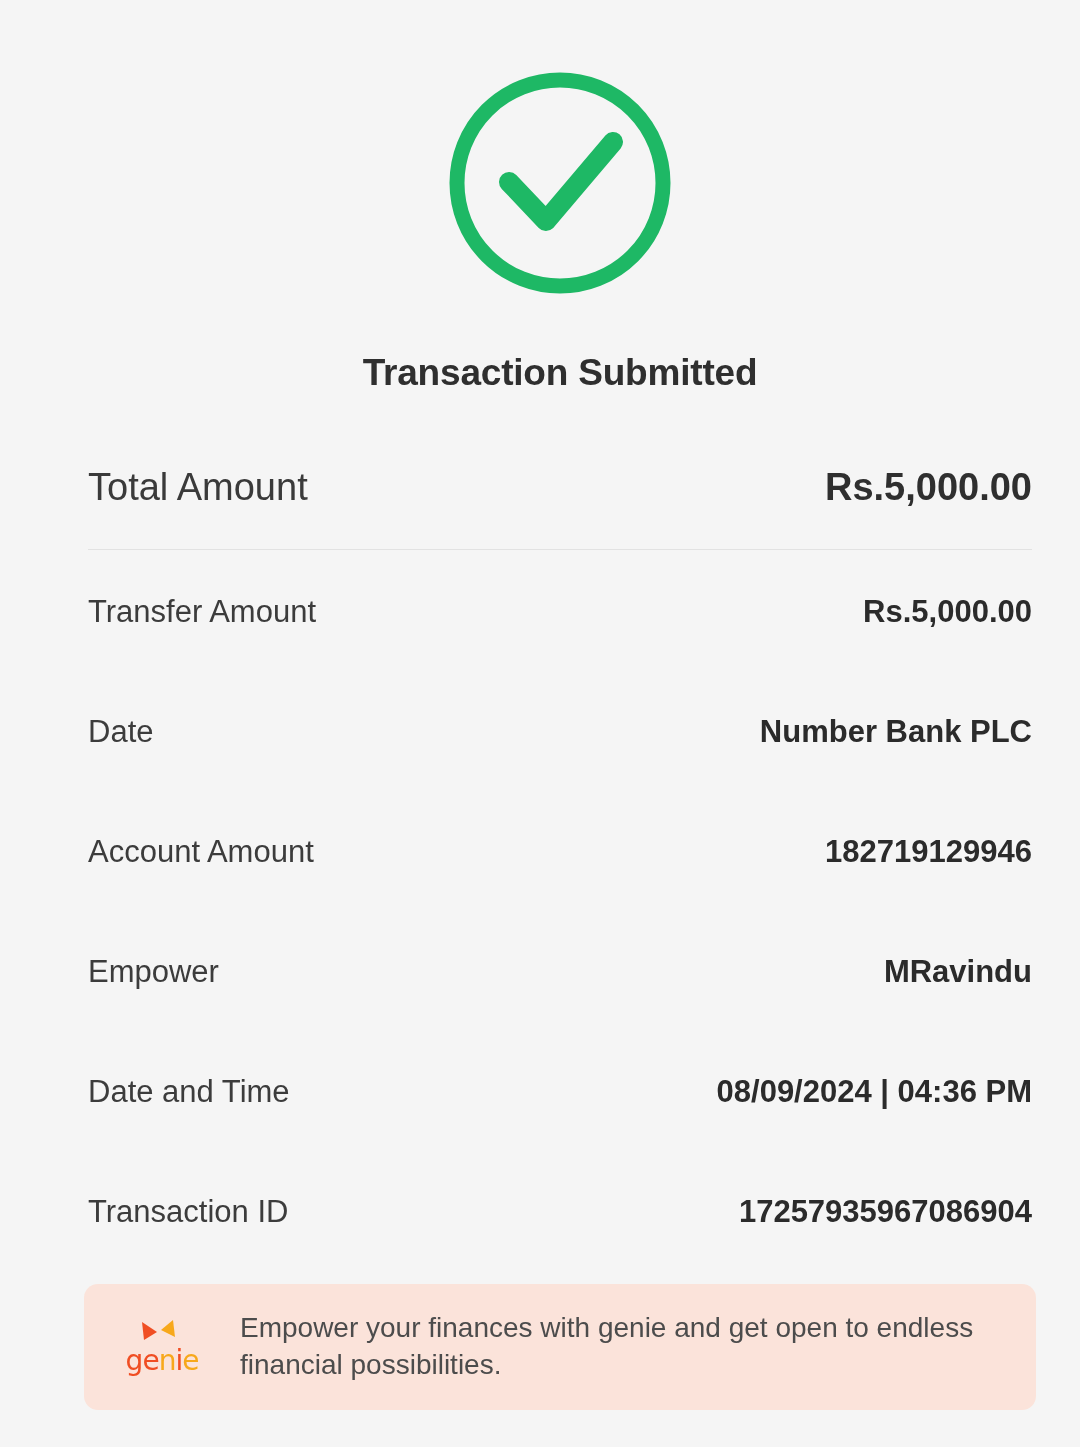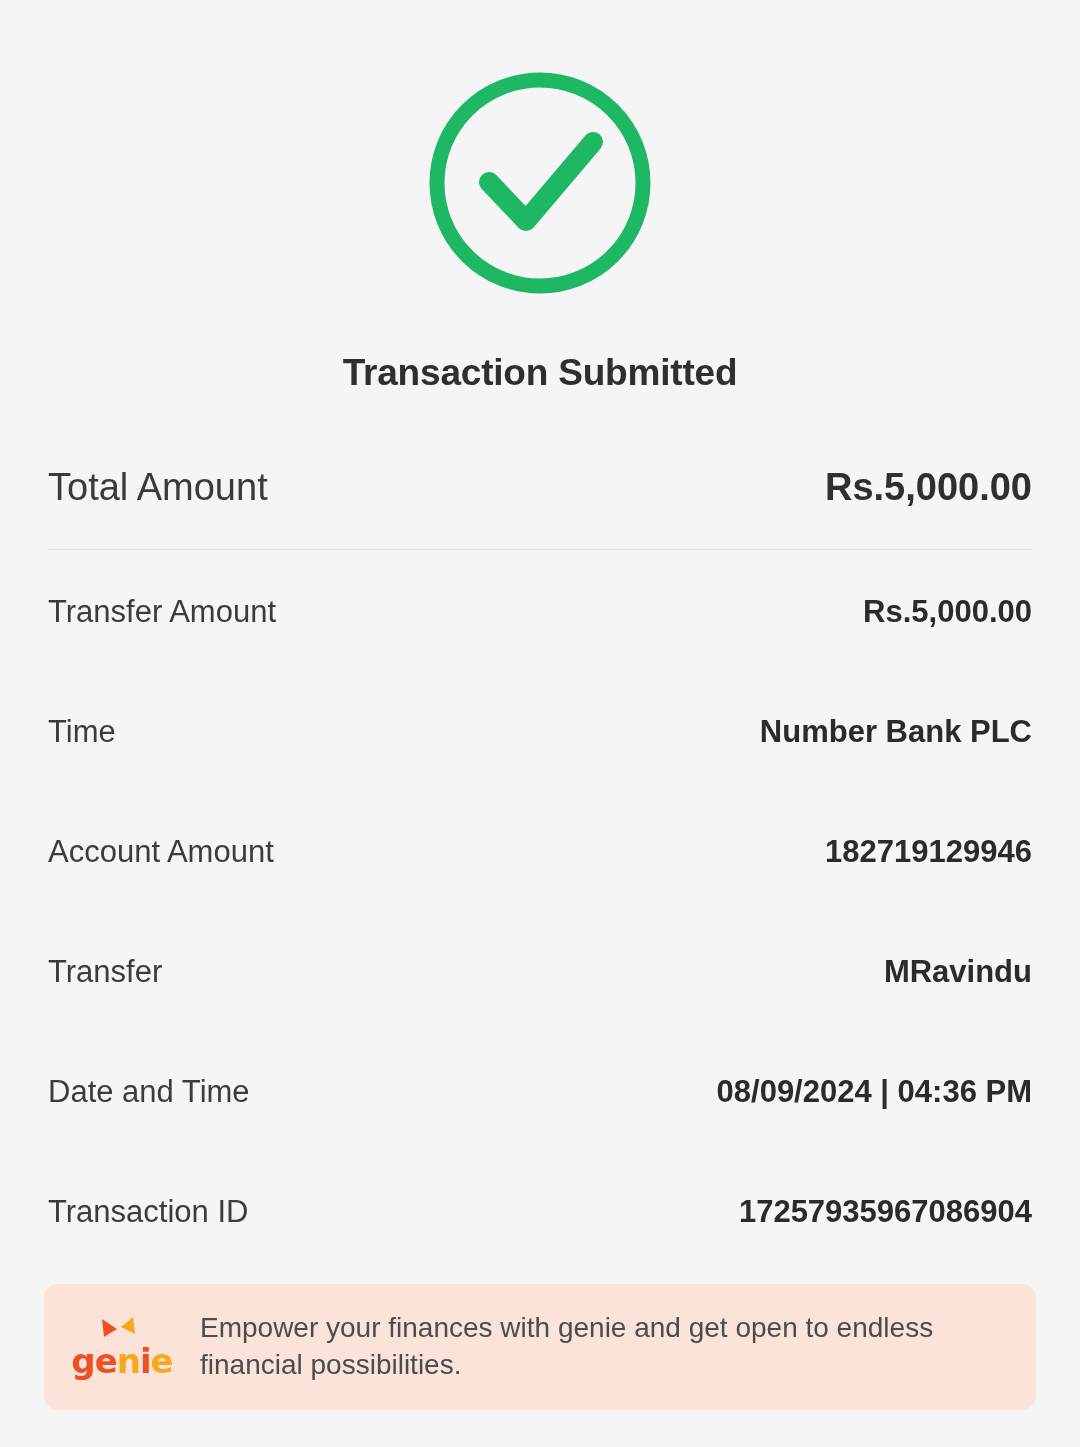--- a/index.html
+++ b/index.html
@@ -17,20 +17,21 @@
   }
 
   .screen {
     position: relative;
     width: 1080px;
     height: 1447px;
     background: #f5f5f5;
     display: flex;
     flex-direction: column;
     align-items: stretch;
+    padding-left: 40px;
   }
 
   
   .icon-wrap {
     margin-top: 70px;
     display: flex;
     justify-content: center;
   }
   .check-circle {
     width: 226px;
@@ -121,22 +122,22 @@
   }
   .genie-mark {
     width: 40px;
     height: 30px;
     display: block;
     margin-bottom: -2px;
     margin-left: -6px;
   }
   .genie-word {
     font-family: "DejaVu Sans", sans-serif;
-    font-size: 34px;
-    font-weight: bold;
+    font-size: 28px;
+    font-weight: normal;
     letter-spacing: -1px;
     line-height: 1;
   }
   .genie-word .g1 { color: #f04e23; }
   .genie-word .g2 { color: #f04e23; }
   .genie-word .g3 { color: #f7a81b; }
   .genie-word .g4 { color: #f04e23; }
   .genie-word .g5 { color: #f7a81b; }
 
   .promo-text {
@@ -168,32 +169,32 @@
   </div>
 
   <div class="details">
 
     <div class="detail-row">
       <span class="detail-label">Transfer Amount</span>
       <span class="detail-value">Rs.5,000.00</span>
     </div>
 
     <div class="detail-row">
-      <span class="detail-label">Time</span>
+      <span class="detail-label">Date</span>
       <span class="detail-value">Number Bank PLC</span>
     </div>
 
     <div class="detail-row">
       <span class="detail-label">Account Amount</span>
       <span class="detail-value">182719129946</span>
     </div>
 
 
     <div class="detail-row">
-      <span class="detail-label">Transfer</span>
+      <span class="detail-label">Empower</span>
       <span class="detail-value">MRavindu</span>
     </div>
 
     <div class="detail-row">
       <span class="detail-label">Date and Time</span>
       <span class="detail-value">08/09/2024 | 04:36 PM</span>
     </div>
 
     <div class="detail-row">
       <span class="detail-label">Transaction ID</span>

